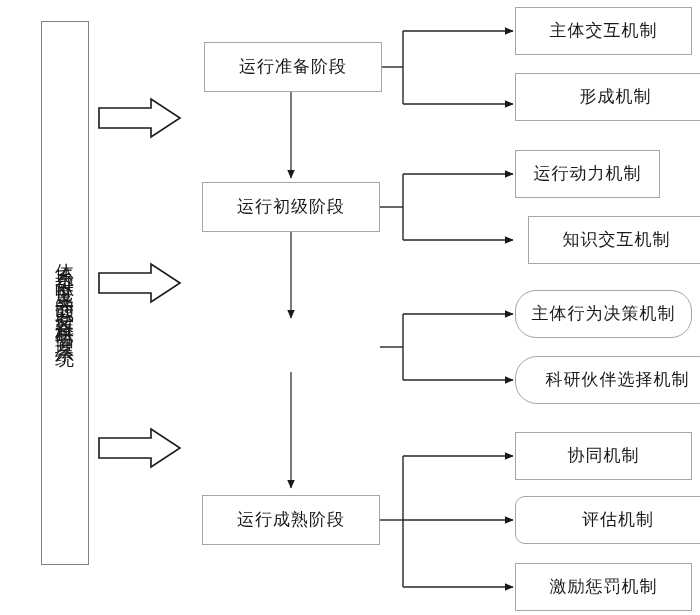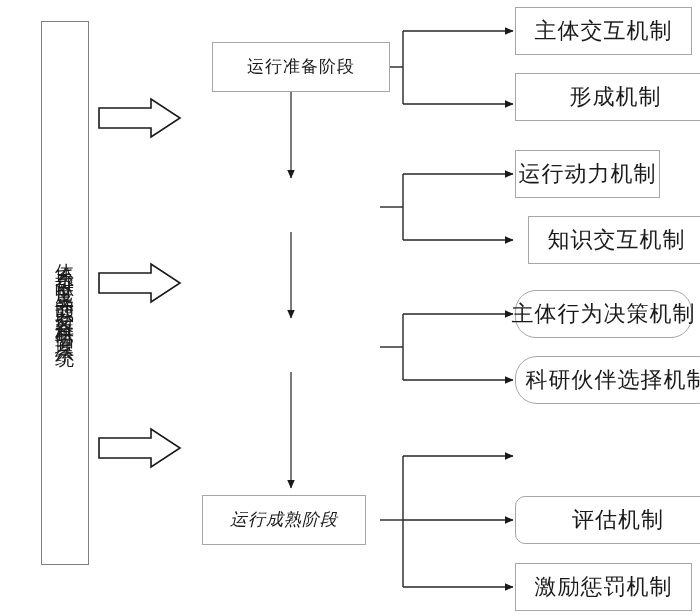--- a/index.html
+++ b/index.html
@@ -28,21 +28,21 @@
     color: #1a1a1a;
     font-size: 17px;
     letter-spacing: 1px;
     line-height: 1.2;
     white-space: nowrap;
   }
   .stage-box {
     font-size: 17px;
   }
   .mech-box {
-    font-size: 22px;
+    font-size: 17px;
     text-align: right;
   }
   .side-panel {
     position: absolute;
     box-sizing: border-box;
     border: 1px solid #7f7f7f;
     background: #ffffff;
     left: 41px;
     top: 21px;
     width: 48px;
@@ -120,27 +120,30 @@
       <path d="M99,108 L151,108 L151,99 L180,118 L151,137 L151,128 L99,128 Z"></path>
       <path d="M99,273 L151,273 L151,264 L180,283 L151,302 L151,293 L99,293 Z"></path>
       <path d="M99,438 L151,438 L151,429 L180,448 L151,467 L151,458 L99,458 Z"></path>
     </g>
   </svg>
 
   <div class="side-panel">
     <span class="side-panel-text">体系贡献度主导的武器装备科研管理系统</span>
   </div>
 
-  <div class="box stage-box" style="left:212px; top:42px; width:178px; height:50px;">
+  <div class="box stage-box" style="left:204px; top:42px; width:178px; height:50px;">
     <span>运行准备阶段</span>
   </div>
 
+  <div class="box stage-box" style="left:202px; top:182px; width:178px; height:50px;">
+    <span>运行初级阶段</span>
+  </div>
 
 
-  <div class="box stage-box" style="left:202px; top:495px; width:164px; height:50px;font-style:italic;">
+  <div class="box stage-box" style="left:202px; top:495px; width:178px; height:50px;">
     <span>运行成熟阶段</span>
   </div>
 
   <div class="box mech-box" style="left:515px; top:7px; width:177px; height:48px;">
     <span>主体交互机制</span>
   </div>
   <div class="box mech-box" style="left:515px; top:73px; width:201px; height:48px;">
     <span>形成机制</span>
   </div>
 
@@ -151,20 +154,23 @@
     <span>知识交互机制</span>
   </div>
 
   <div class="box mech-box" style="left:515px; top:290px; width:177px; height:48px;border-radius:21px;">
     <span>主体行为决策机制</span>
   </div>
   <div class="box mech-box" style="left:515px; top:356px; width:205px; height:48px;border-radius:22px;">
     <span>科研伙伴选择机制</span>
   </div>
 
+  <div class="box mech-box" style="left:515px; top:432px; width:177px; height:48px;">
+    <span>协同机制</span>
+  </div>
   <div class="box mech-box" style="left:515px; top:496px; width:206px; height:48px;border-radius:10px;">
     <span>评估机制</span>
   </div>
   <div class="box mech-box" style="left:515px; top:563px; width:177px; height:48px;">
     <span>激励惩罚机制</span>
   </div>
 
 </div>
 
 </body></html>

